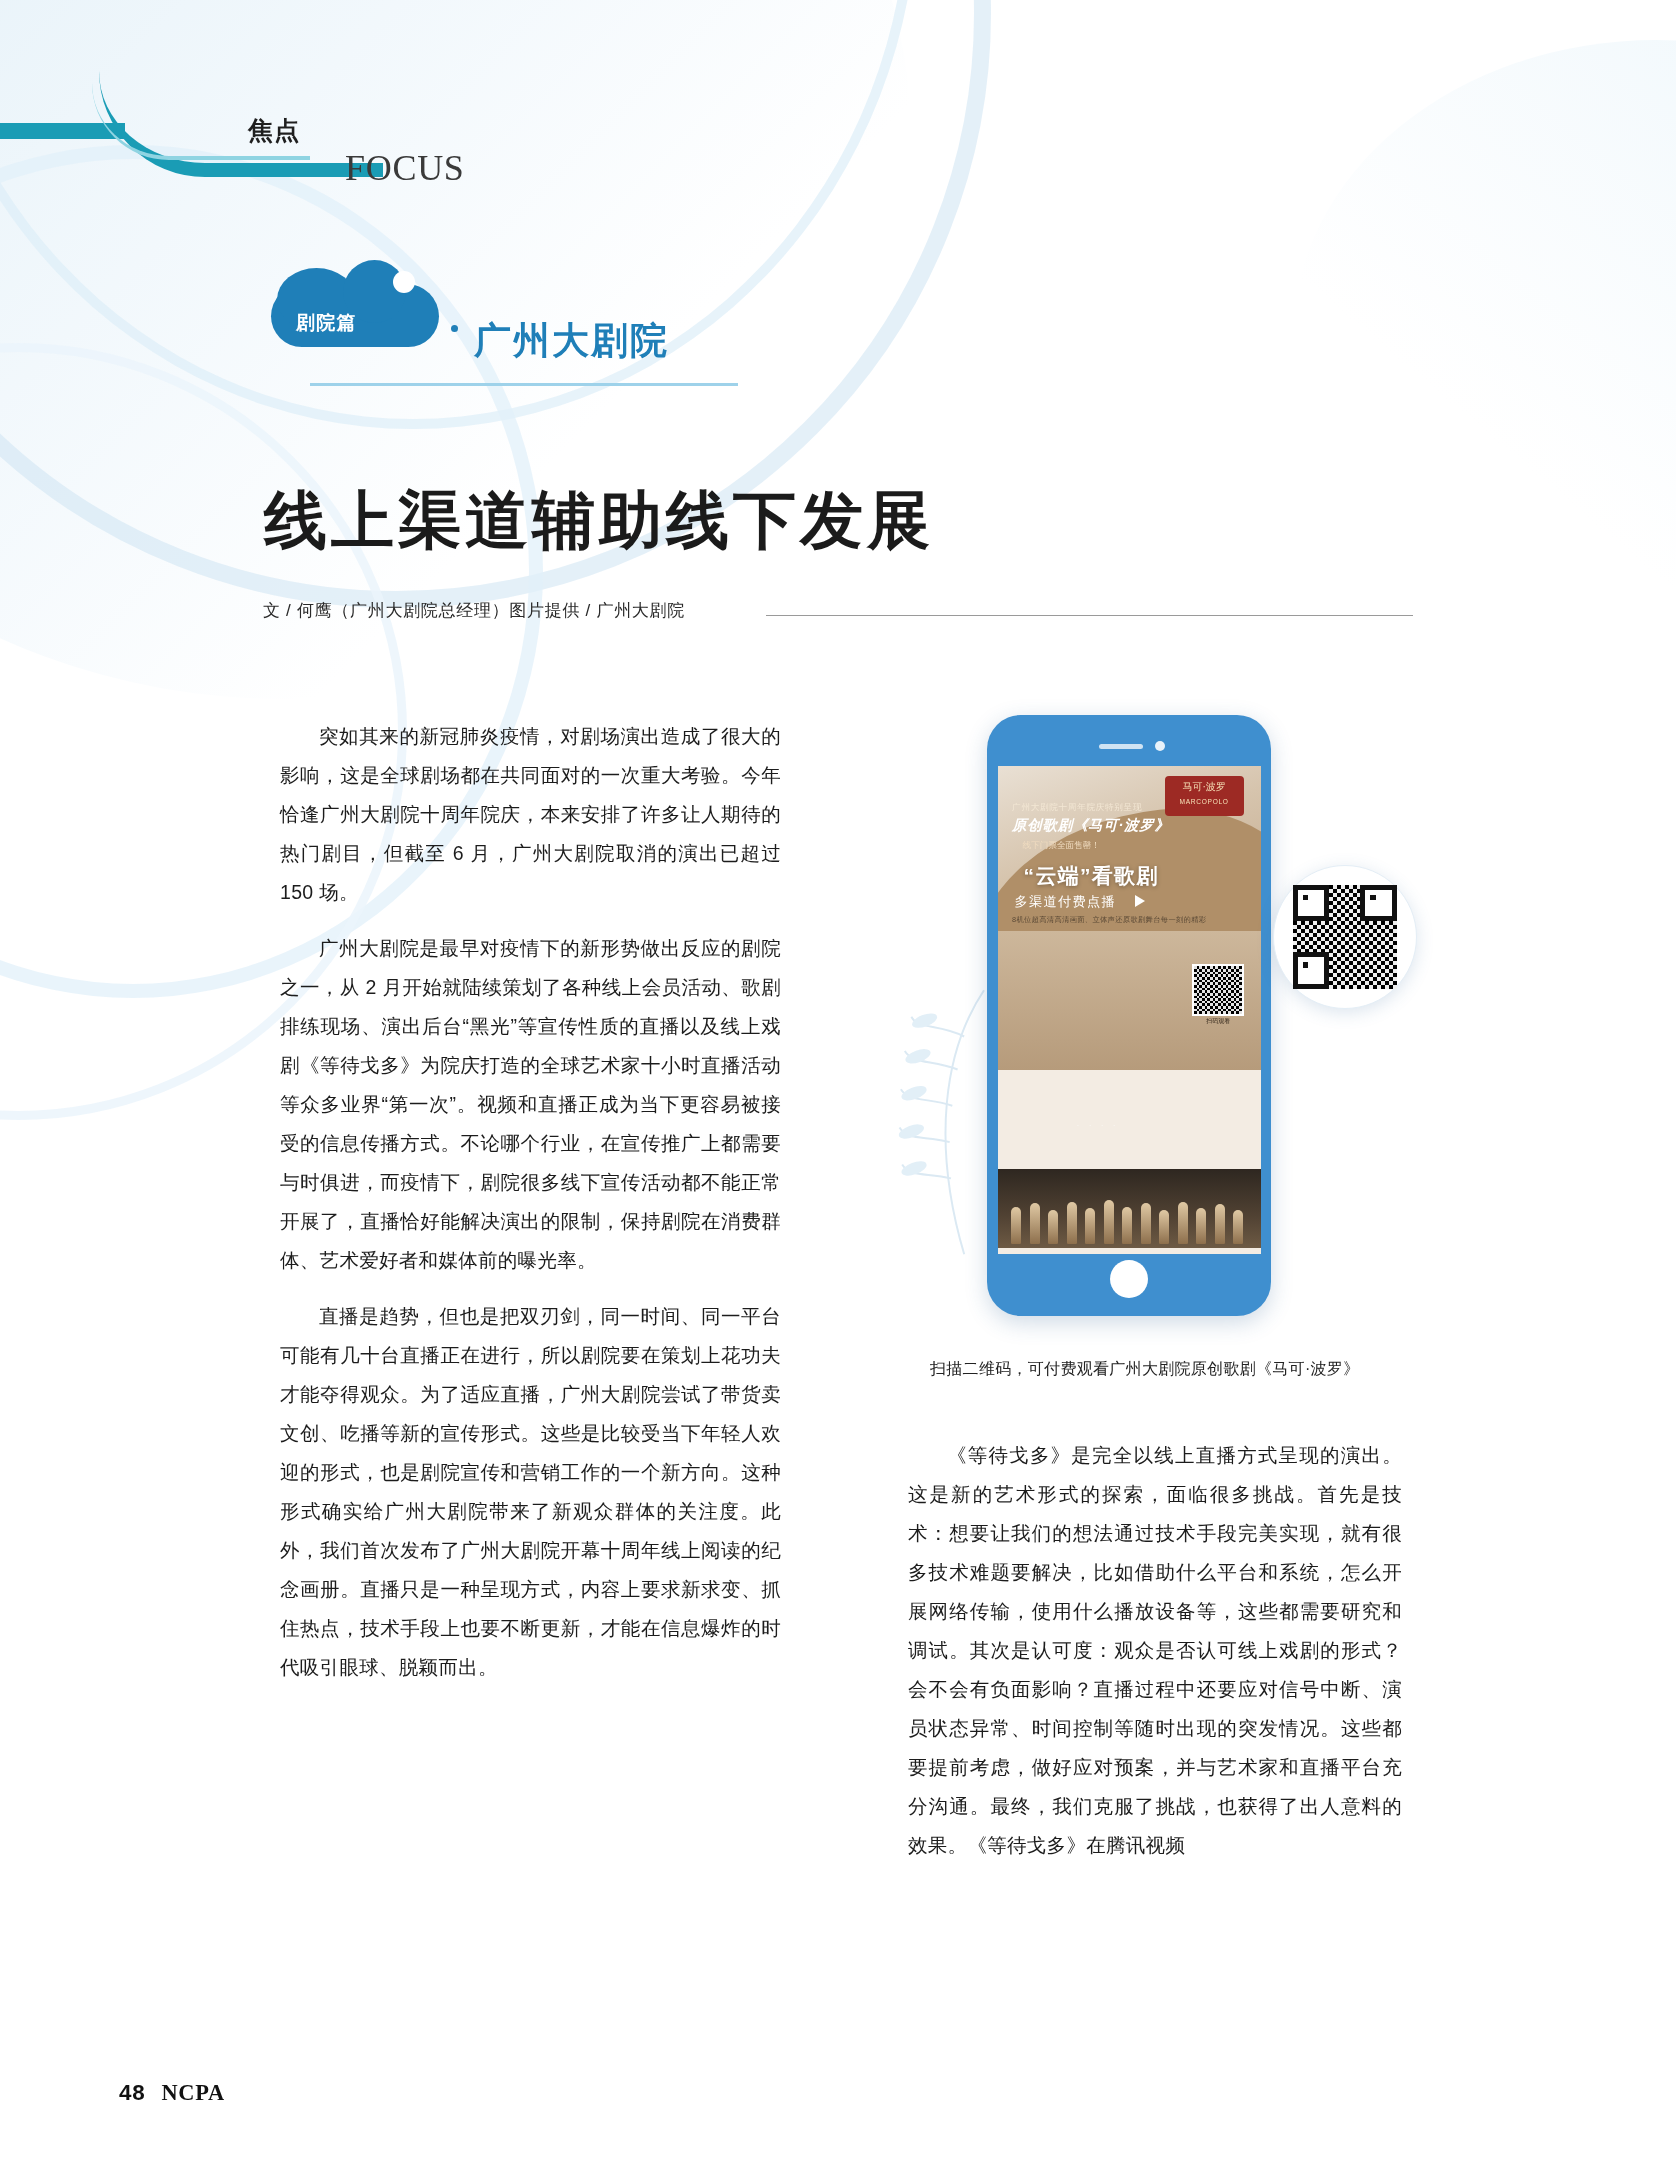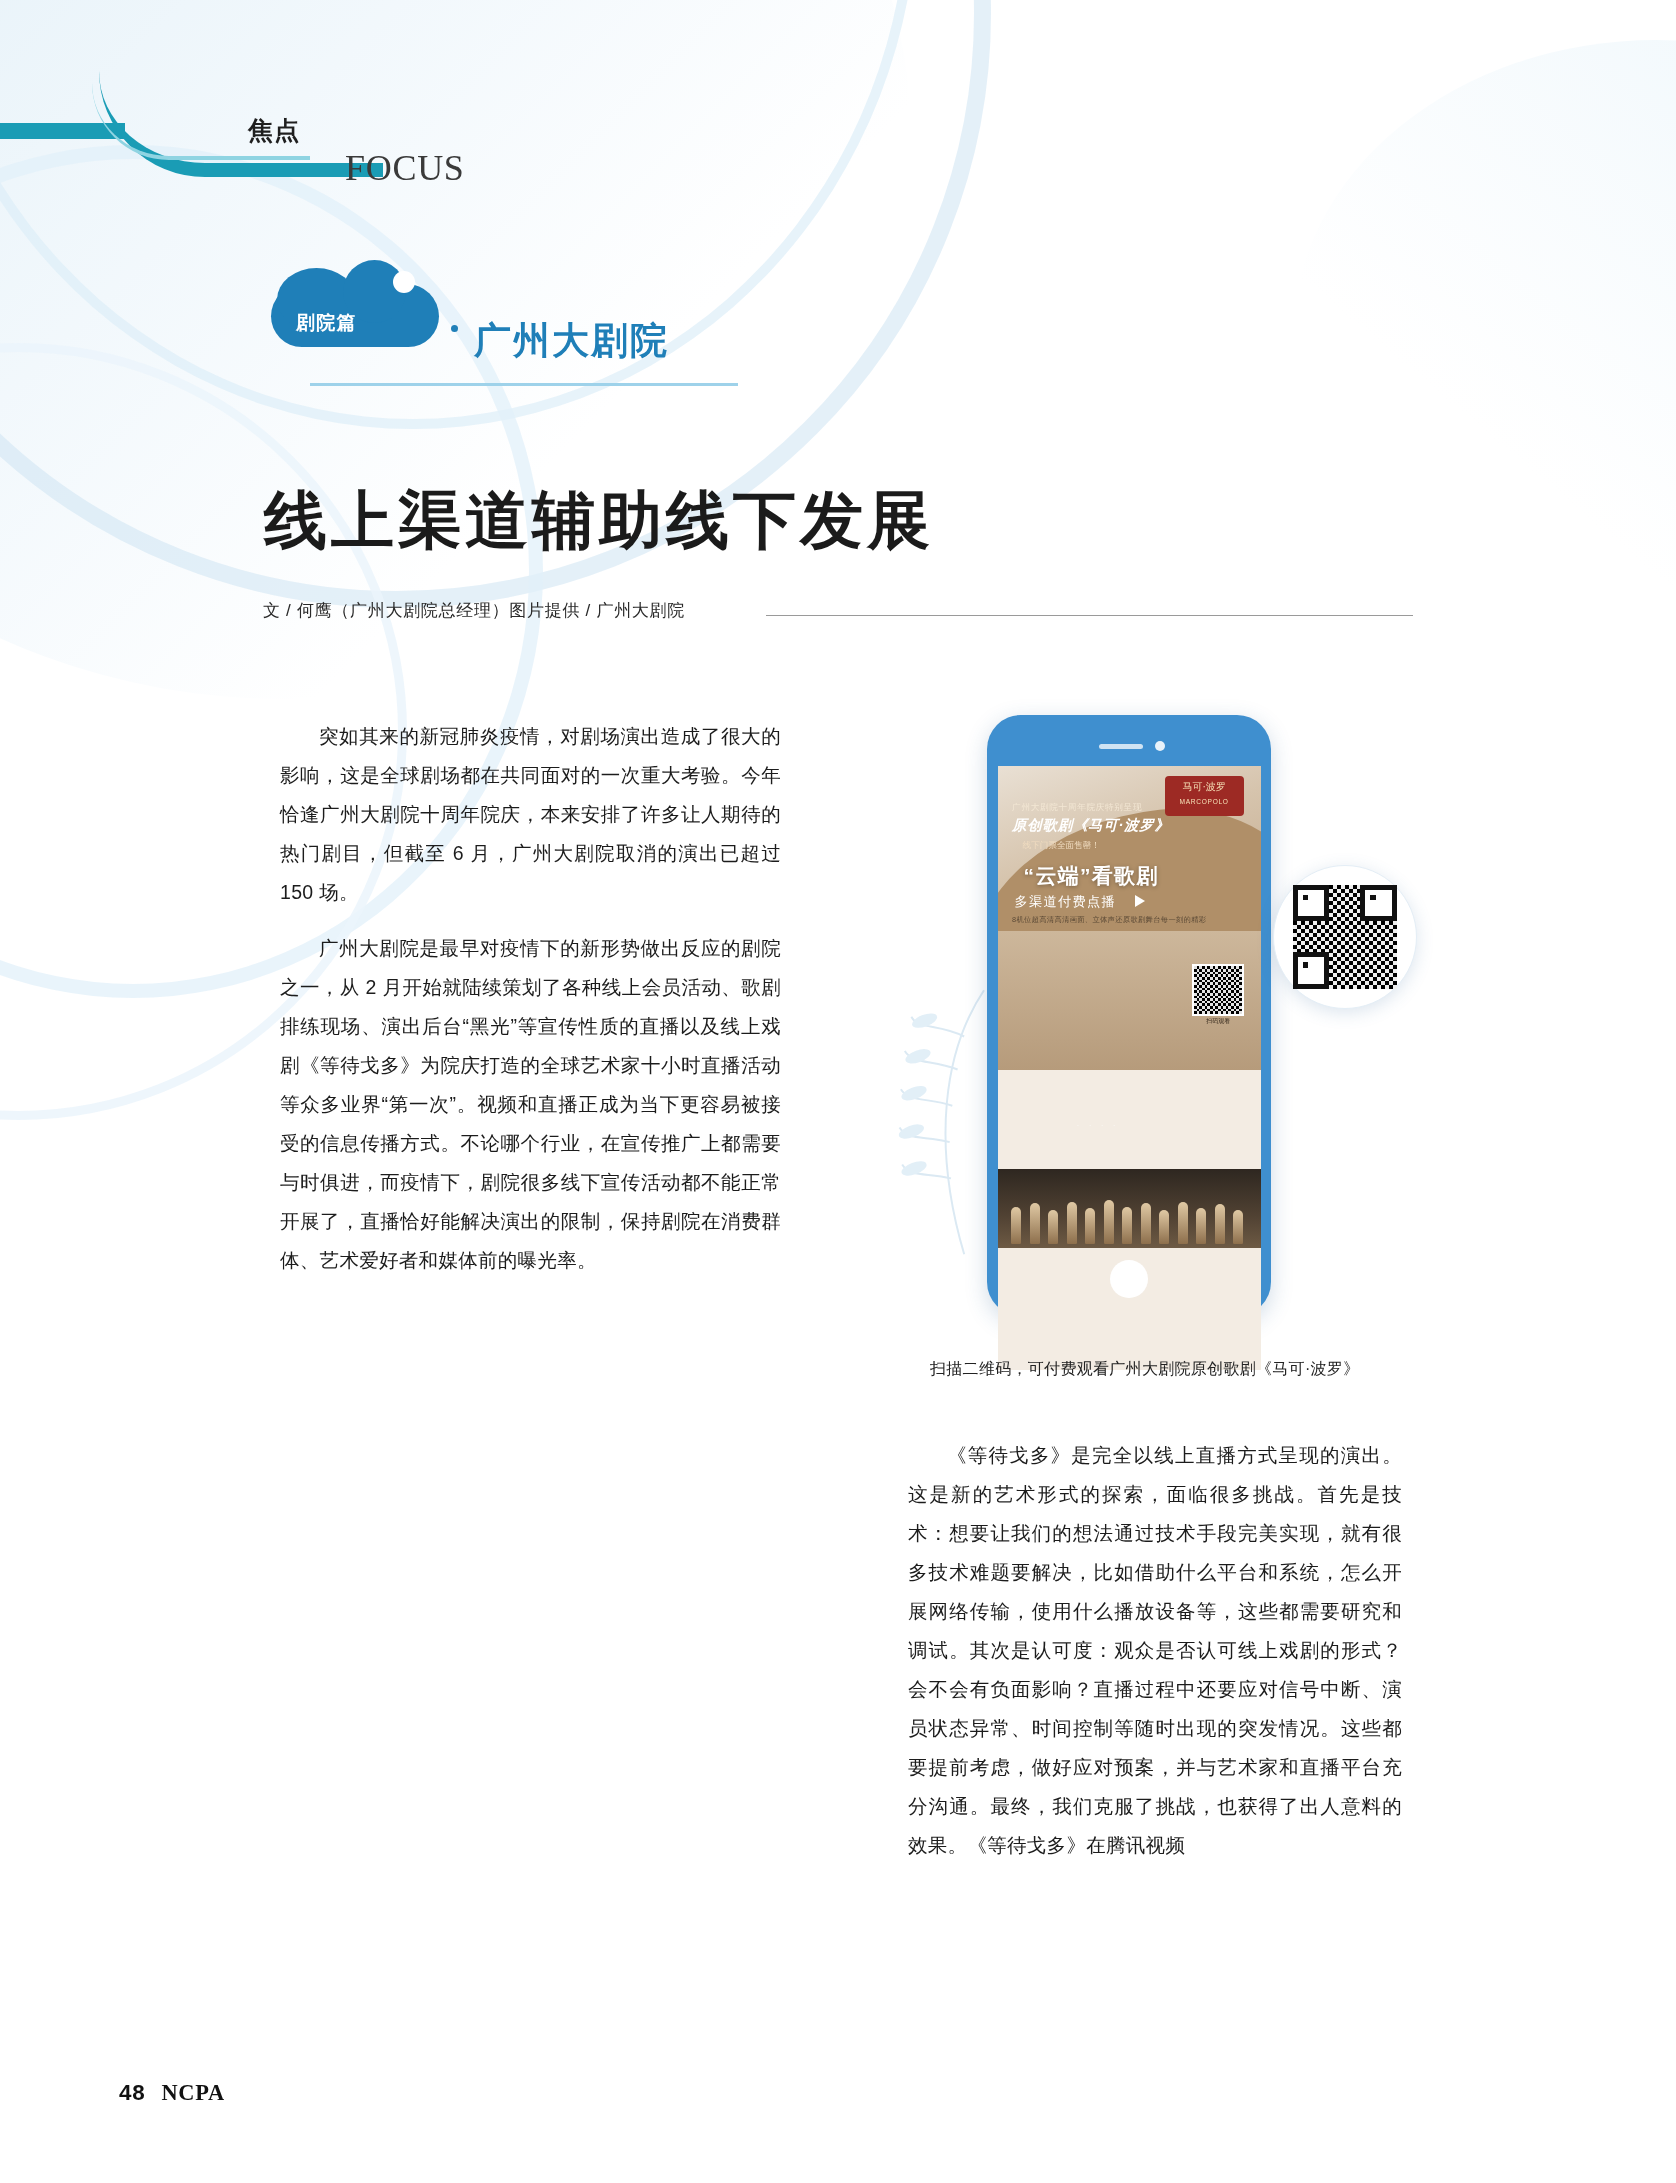--- a/index.html
+++ b/index.html
@@ -286,21 +286,21 @@
     height: 601px;
     background: #3f8fcf;
     border-radius: 34px;
     box-shadow: 0 6.6px 22.4px rgba(40,90,140,0.22);
   }
   .phone-screen {
     position: absolute;
     left: 10.6px;
     top: 51px;
     width: 263px;
-    height: 604px;
+    height: 488px;
     background: #f3ece3;
     overflow: hidden;
   }
   .phone-speaker {
     position: absolute;
     left: 112px;
     top: 29px;
     width: 44px;
     height: 5.3px;
     background: #cfe3f3;
@@ -574,20 +574,21 @@
 <div class="venue-name">广州大剧院</div>
 <div class="venue-underline"></div>
 
 <h1 class="article-title">线上渠道辅助线下发展</h1>
 <div class="byline">文 / 何鹰（广州大剧院总经理）图片提供 / 广州大剧院</div>
 <div class="byline-rule"></div>
 
 <div class="col col-left">
   <p>突如其来的新冠肺炎疫情，对剧场演出造成了很大的影响，这是全球剧场都在共同面对的一次重大考验。今年恰逢广州大剧院十周年院庆，本来安排了许多让人期待的热门剧目，但截至 6 月，广州大剧院取消的演出已超过 150 场。</p>
   <p>广州大剧院是最早对疫情下的新形势做出反应的剧院之一，从 2 月开始就陆续策划了各种线上会员活动、歌剧排练现场、演出后台“黑光”等宣传性质的直播以及线上戏剧《等待戈多》为院庆打造的全球艺术家十小时直播活动等众多业界“第一次”。视频和直播正成为当下更容易被接受的信息传播方式。不论哪个行业，在宣传推广上都需要与时俱进，而疫情下，剧院很多线下宣传活动都不能正常开展了，直播恰好能解决演出的限制，保持剧院在消费群体、艺术爱好者和媒体前的曝光率。</p>
+  <p>直播是趋势，但也是把双刃剑，同一时间、同一平台可能有几十台直播正在进行，所以剧院要在策划上花功夫才能夺得观众。为了适应直播，广州大剧院尝试了带货卖文创、吃播等新的宣传形式。这些是比较受当下年轻人欢迎的形式，也是剧院宣传和营销工作的一个新方向。这种形式确实给广州大剧院带来了新观众群体的关注度。此外，我们首次发布了广州大剧院开幕十周年线上阅读的纪念画册。直播只是一种呈现方式，内容上要求新求变、抓住热点，技术手段上也要不断更新，才能在信息爆炸的时代吸引眼球、脱颖而出。</p>
 </div>
 
 <div class="phone-area">
 
   <svg class="leaf-deco" viewBox="0 0 250 430">
     <g stroke="#cfe2ef" stroke-width="3" fill="none">
       <path d="M150 20 C 90 110, 70 250, 120 420"></path>
       <path d="M120 90 C 80 70, 50 80, 40 60"></path>
       <path d="M110 140 C 70 125, 42 132, 30 112"></path>
       <path d="M102 195 C 64 182, 36 190, 24 170"></path>

